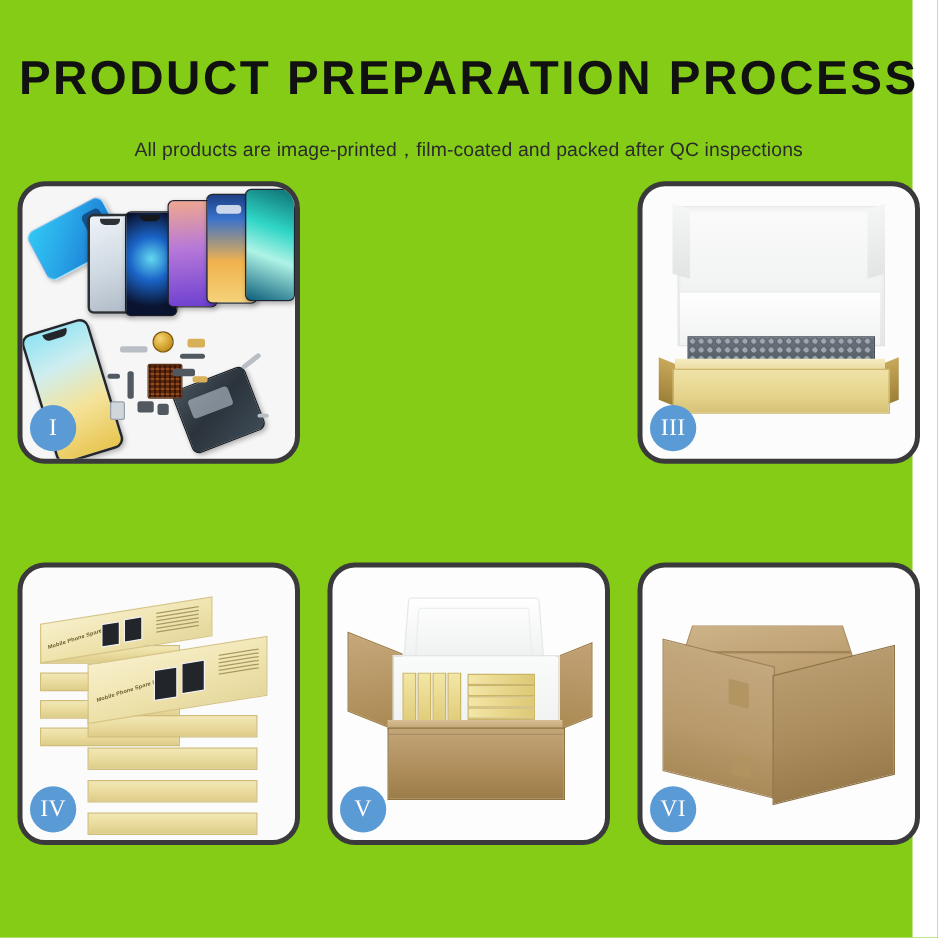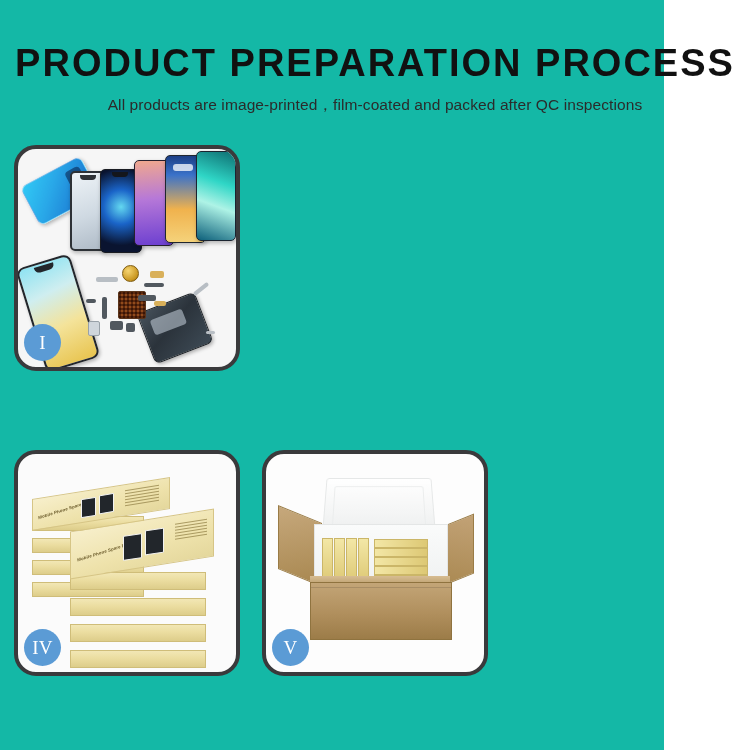--- a/index.html
+++ b/index.html
@@ -1,34 +1,34 @@
 <!DOCTYPE html>
 <html><head>
 <meta charset="utf-8">
 <style>
   html,body{margin:0;padding:0;}
   body{
     width:750px;height:750px;background:#ffffff;
     font-family:"Liberation Sans",sans-serif;
     overflow:hidden;position:relative;
   }
-  .page{width:664px;height:750px;position:relative;background:#14b8a6;}
+  .page{width:730px;height:750px;position:relative;background:#84cc16;}
 
   
   .header{position:absolute;left:0;top:0;width:750px;text-align:center;}
   .title{
     font-family:"Liberation Sans",sans-serif;
     font-size:38px;font-weight:700;color:#111;
     letter-spacing:2.0px;margin:0;padding-top:44px;line-height:1.0;
     white-space:nowrap;
   }
   .subtitle{
     font-family:"Liberation Sans",sans-serif;
     font-size:15.5px;font-weight:400;color:#2b2b2b;
-    letter-spacing:.1px;margin:0;padding-top:14px;line-height:1.1;
+    letter-spacing:.1px;margin:16px;padding-top:14px;line-height:1.1;
     white-space:nowrap;
   }
 
   
   .grid{position:absolute;left:14px;top:145px;width:722px;height:545px;}
   .cell{position:absolute;width:226px;height:226px;}
   .cell.c0{left:0;top:0;}      .cell.c1{left:248px;top:0;}   .cell.c2{left:496px;top:0;}
   .cell.c3{left:0;top:305px;}  .cell.c4{left:248px;top:305px;} .cell.c5{left:496px;top:305px;}
 
   .panel{
@@ -340,20 +340,36 @@
           <span class="pt g" style="left:136px;top:152px;width:12px;height:5px;"></span>
           <span class="pt" style="left:68px;top:150px;width:10px;height:4px;"></span>
           <span class="pt l" style="left:174px;top:138px;width:18px;height:4px;transform:rotate(-38deg);"></span>
           <span class="pt l" style="left:188px;top:182px;width:9px;height:3px;"></span>
         </div>
         <div class="badge">I</div>
       </div>
     </div>
 
 
+    <div class="cell c2">
+      <div class="panel p3">
+        <div class="stage">
+          <div class="lid3"></div>
+          <div class="lid3-l"></div>
+          <div class="lid3-r"></div>
+          <div class="foam3"></div>
+          <div class="fill3"></div>
+          <div class="box3-lflap"></div>
+          <div class="box3-rflap"></div>
+          <div class="box3-top"></div>
+          <div class="box3-front"></div>
+        </div>
+        <div class="badge">III</div>
+      </div>
+    </div>
 
     <div class="cell c3">
       <div class="panel p4">
         <div class="stage">
 
           <span class="bx" style="left:14px;top:62px;width:110px;height:13px;"></span>
           <span class="bx" style="left:14px;top:84px;width:110px;height:13px;"></span>
           <span class="bx" style="left:14px;top:106px;width:110px;height:13px;"></span>
           <span class="bx" style="left:14px;top:128px;width:110px;height:13px;"></span>
 
@@ -413,15 +429,28 @@
             <b style="left:54px;top:28px;"></b>
             <b style="left:54px;top:37px;"></b>
           </div>
           <div class="v-lip"></div>
           <div class="v-front"></div>
         </div>
         <div class="badge">V</div>
       </div>
     </div>
 
+    <div class="cell c5">
+      <div class="panel p6">
+        <div class="stage">
+          <div class="c-topface"></div>
+          <div class="c-left">
+            <span class="c-tape" style="left:52px;top:18px;width:16px;height:20px;"></span>
+            <span class="c-tape" style="left:54px;top:76px;width:16px;height:18px;"></span>
+          </div>
+          <div class="c-right"></div>
+        </div>
+        <div class="badge">VI</div>
+      </div>
+    </div>
 
   </div>
 </div>
 
 </body></html>

